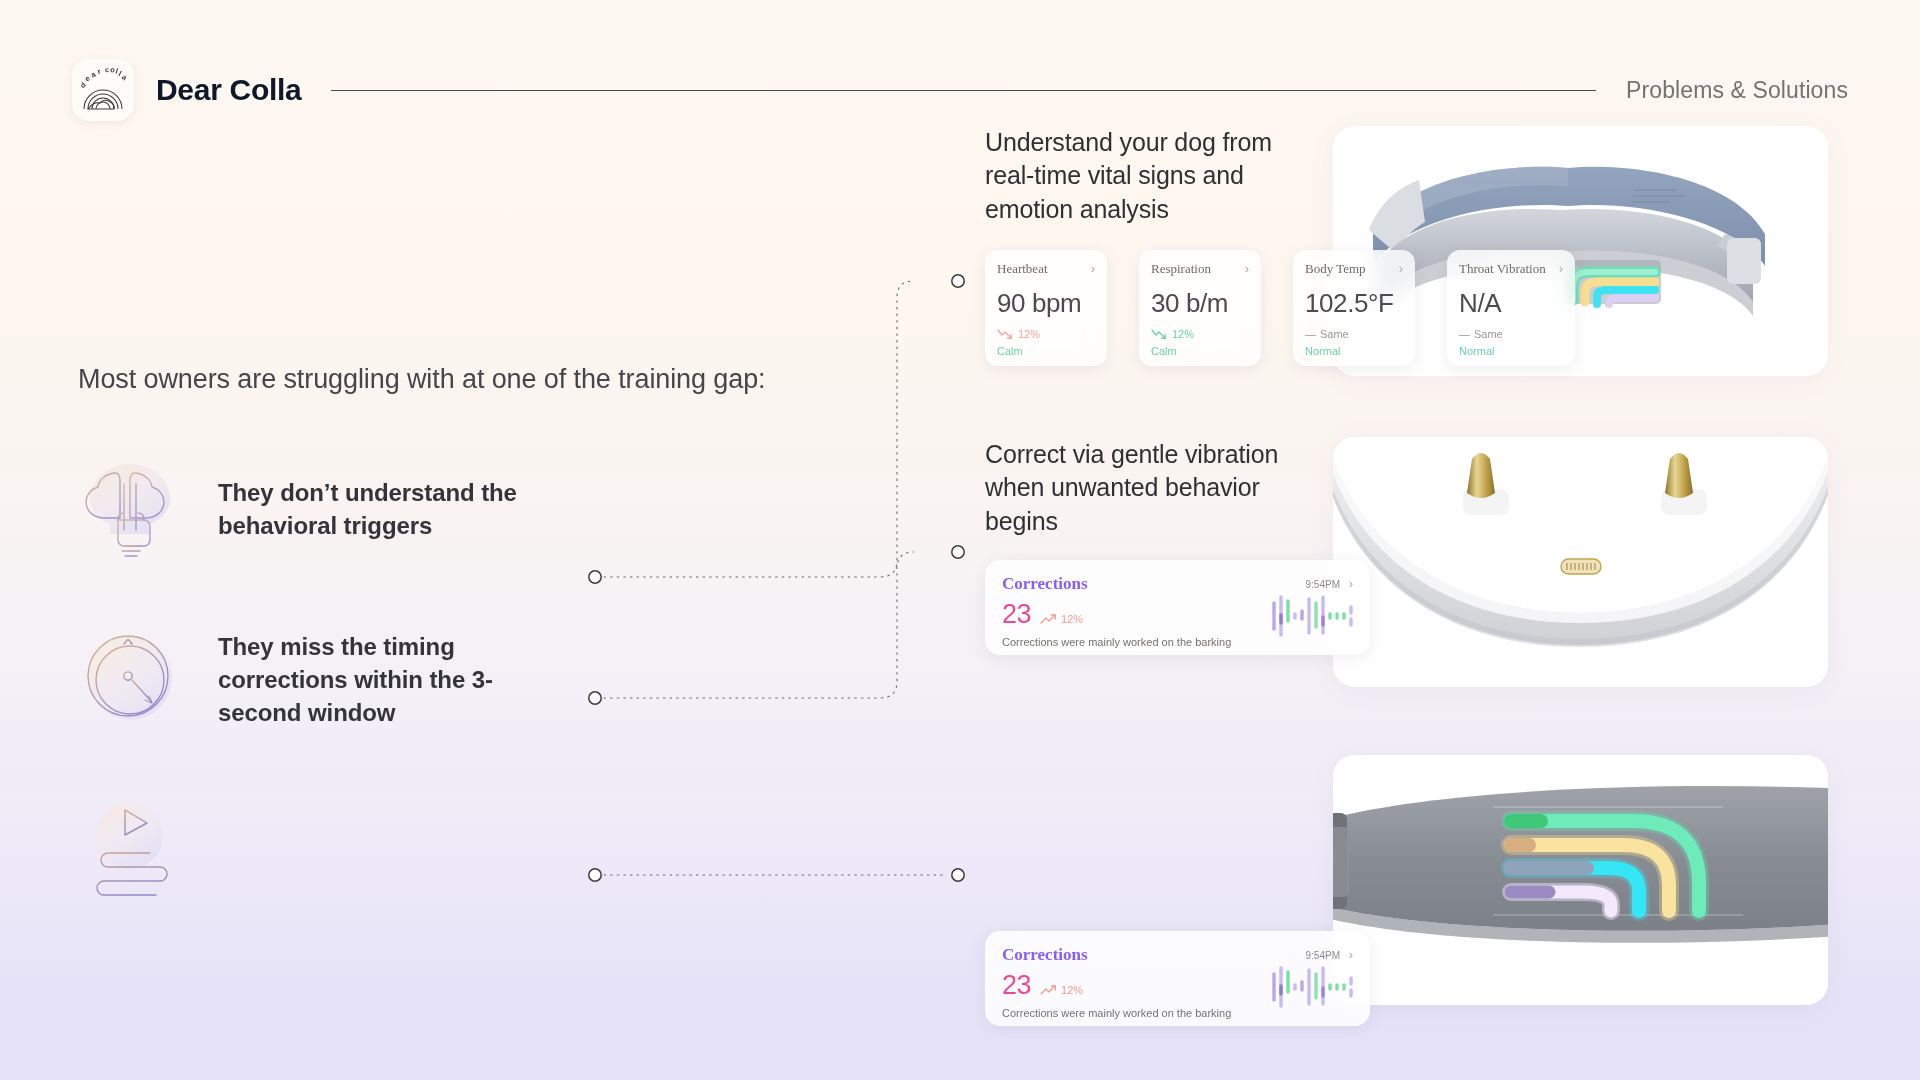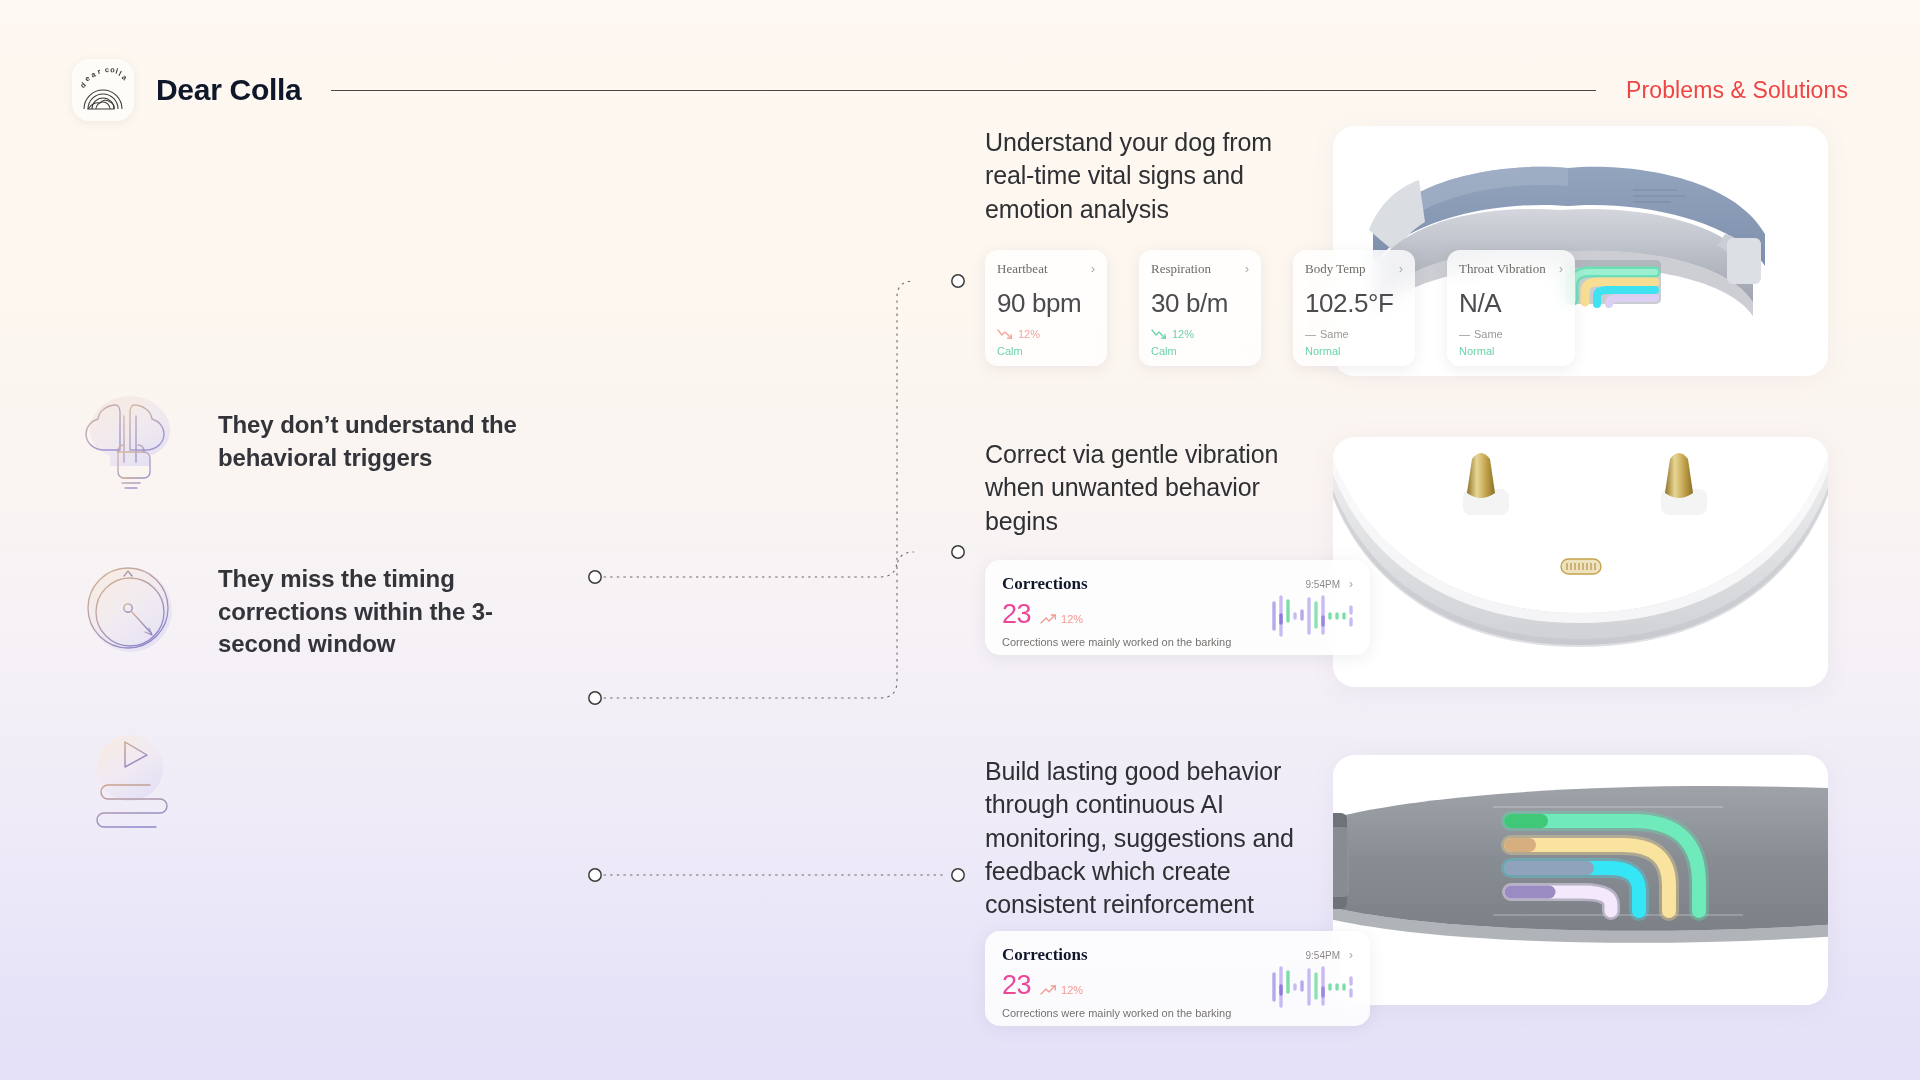--- a/index.html
+++ b/index.html
@@ -15,21 +15,21 @@
 
   
   .header { position:absolute; top:58px; left:72px; right:72px; height:64px; display:flex; align-items:center; gap:22px; }
   .logo-mark {
     width:62px; height:62px; border-radius:17px; background:#FEFCF8;
     box-shadow:0 2px 10px rgba(120,100,80,.10); flex:none; position:relative; overflow:hidden;
   }
   .logo-mark svg { position:absolute; inset:0; }
   .logo-text { font-size:30px; font-weight:700; letter-spacing:-.3px; color:#0f172a; white-space:nowrap; }
   .header-rule { flex:1; height:1px; background:#4A4744; margin:0 8px; }
-  .nav-link { font-size:23px; font-weight:300; color:#ef4444; white-space:nowrap; letter-spacing:.1px; }
+  .nav-link { font-size:23px; font-weight:300; color:#737373; white-space:nowrap; letter-spacing:.1px; }
 
   
   .left { position:absolute; left:78px; top:330px; width:820px; }
   .headline { font-size:47px; font-weight:700; letter-spacing:-1px; color:#2E2E30; line-height:1.12; }
   .subhead { margin-top:30px; font-size:27px; font-weight:300; line-height:1.42; color:#45454A; letter-spacing:-.1px; max-width:720px; }
 
   .pain-list { margin-top:60px; display:flex; flex-direction:column; gap:66px; }
   .pain-item { display:flex; align-items:center; gap:36px; }
   .pain-icon { width:104px; height:104px; flex:none; position:relative; }
   .pain-icon svg { position:absolute; inset:0; }
@@ -66,21 +66,21 @@
   .vcard-trend svg { display:block; }
   .vcard-status { margin-top:5px; font-size:11px; }
 
   
   .corr-card {
     position:absolute; width:385px; height:95px; border-radius:15px; padding:14px 17px 0;
     background:rgba(255,255,255,.84); backdrop-filter:blur(9px);
     box-shadow:0 3px 16px rgba(120,115,140,.12); z-index:7;
   }
   .corr-head { display:flex; align-items:center; justify-content:space-between; }
-  .corr-title { font-family:"Liberation Serif", serif; font-size:17px; font-weight:700; color:#0f172a; }
+  .corr-title { font-family:"Liberation Serif", serif; font-size:17px; font-weight:700; color:#8b5cf6; }
   .corr-meta { display:flex; align-items:center; gap:9px; font-size:10px; color:#8E8A87; }
   .corr-body { margin-top:7px; display:flex; align-items:flex-end; gap:9px; }
   .corr-num { font-size:27px; font-weight:400; color:#ec4899; line-height:1; letter-spacing:-.5px; }
   .corr-delta { font-size:11px; color:#F09A92; display:flex; align-items:center; gap:4px; padding-bottom:3px; }
   .corr-note { margin-top:8px; font-size:11px; color:#75726F; }
   .corr-spark { position:absolute; right:17px; bottom:16px; }
 </style>
 </head>
 <body>
 
@@ -122,20 +122,21 @@
     <circle cx="595" cy="577" r="6.2"></circle>
     <circle cx="595" cy="698" r="6.2"></circle>
     <circle cx="595" cy="875" r="6.2"></circle>
     <circle cx="958" cy="281" r="6.2"></circle>
     <circle cx="958" cy="552" r="6.2"></circle>
     <circle cx="958" cy="875" r="6.2"></circle>
   </g>
 </svg>
 
 <div class="left">
+  <p class="subhead">Most owners are struggling with at one of the training gap:</p>
 
   <div class="pain-list">
 
     <div class="pain-item">
       <div class="pain-icon">
         <svg viewBox="0 0 104 104" width="104" height="104">
           <defs>
             <linearGradient id="g1" x1="0" y1="0" x2="0.7" y2="1">
               <stop offset="0%" stop-color="#F7E6D6"></stop>
                 <stop offset="55%" stop-color="#EDE6EE"></stop>
@@ -435,21 +436,20 @@
           <path d="M178 113 L276 113 Q306 113 306 136 L306 156" stroke="#3FE2F5" stroke-width="20" opacity=".3"></path>
           <path d="M178 113 L276 113 Q306 113 306 136 L306 156" stroke="#35E6F7" stroke-width="14"></path>
           <path d="M178 113 L254 113" stroke="#8FA4BC" stroke-width="14"></path>
           <path d="M178 137 L250 137 Q278 137 278 150 L278 156" stroke="#EADDF9" stroke-width="18" opacity=".5"></path>
           <path d="M178 137 L250 137 Q278 137 278 150 L278 156" stroke="#F3E8FC" stroke-width="13"></path>
           <path d="M178 137 L216 137" stroke="#9A8BC2" stroke-width="13"></path>
         </g>
       </svg>
     </div>
 
-    <div class="block-title" style="width:360px;">Build lasting good behavior through continuous AI monitoring, suggestions and feedback which create consistent reinforcement</div>
 
     <div class="corr-card" style="left:0; top:176px;">
       <div class="corr-head">
         <span class="corr-title">Corrections</span>
         <span class="corr-meta">
           <span>9:54PM</span>
           <span class="chev">›</span>
         </span>
       </div>
       <div class="corr-body">

